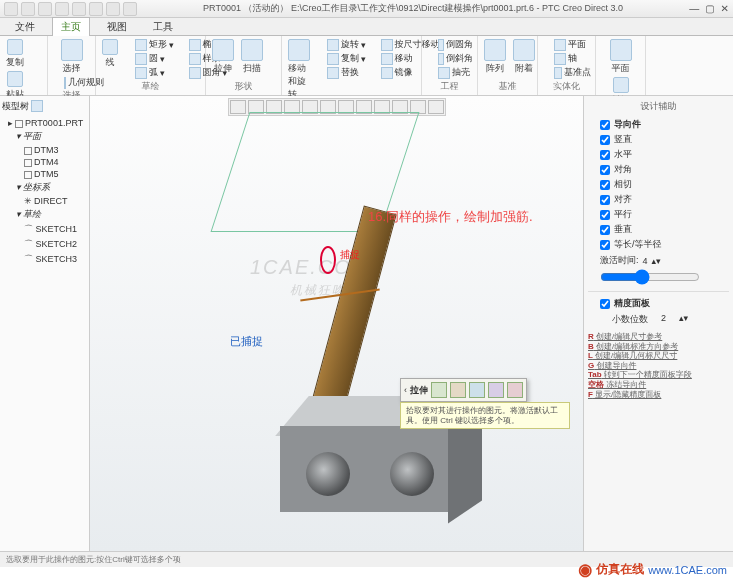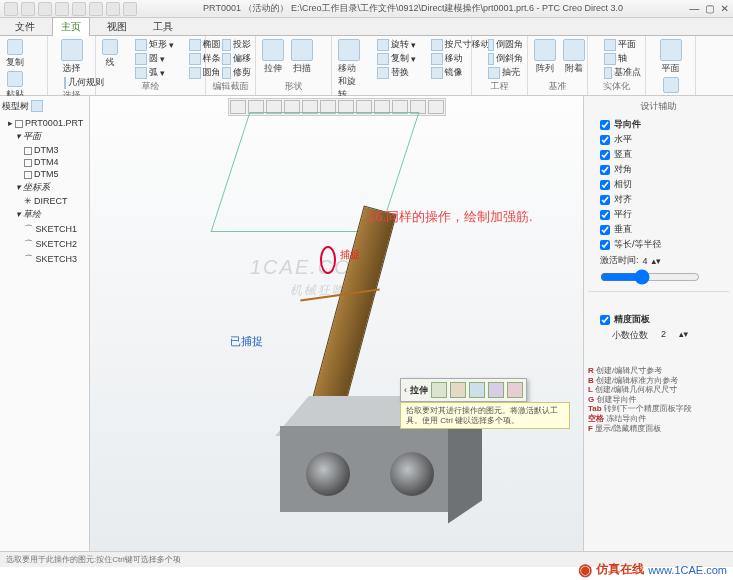--- a/index.html
+++ b/index.html
@@ -28,22 +28,22 @@
   .tree .node.l1 { padding-left: 14px; font-style: italic; }
   .tree .node.l2 { padding-left: 22px; }
   .tree .sq { display: inline-block; width: 8px; height: 8px; border: 1px solid #888; margin-right: 2px; vertical-align: middle; }
   .canvas { flex: 1; position: relative; background: linear-gradient(#fdfdfd,#e8ecef); overflow: hidden; }
   .viewtb { position: absolute; top: 2px; left: 50%; transform: translateX(-50%); display: flex; gap: 2px; background: rgba(240,240,240,0.85); border: 1px solid #ccc; padding: 1px; }
   .viewtb .vb { width: 16px; height: 14px; background: #eee; border: 1px solid #bbb; }
   .panel { width: 150px; background: #f6f6f6; border-left: 1px solid #ccc; padding: 4px; font-size: 9px; }
   .panel .ptitle { text-align: center; color: #666; margin-bottom: 4px; }
   .panel .chk { display: flex; align-items: center; gap: 4px; padding: 1px 0 1px 12px; }
   .panel .chk input { width: 10px; height: 10px; }
-  .panel .sect { border-top: 1px solid #ddd; margin-top: 4px; padding-top: 20px; }
-  .panel .hint { font-size: 8px; color: #666; line-height: 1.2; margin-top: 22px; }
+  .panel .sect { border-top: 1px solid #ddd; margin-top: 4px; padding-top: 4px; }
+  .panel .hint { font-size: 8px; color: #666; line-height: 1.2; margin-top: 4px; text-decoration: underline; }
   .panel .hint .k { color: #b03030; font-weight: bold; }
   .status { height: 16px; background: #f0f0f0; border-top: 1px solid #ccc; font-size: 8px; color: #777; padding: 2px 6px; display:flex; align-items:center; }
   .anno { position: absolute; color: #e44; font-size: 13px; font-weight: 500; }
   .snap { position: absolute; color: #e22; font-size: 10px; }
   .snap2 { position: absolute; color: #2060c0; font-size: 11px; }
   .popup { position: absolute; background: #f4f4ee; border: 1px solid #aaa; padding: 3px; font-size: 9px; box-shadow: 2px 2px 4px rgba(0,0,0,0.25); }
   .popup .prow { display: flex; align-items: center; gap: 3px; }
   .popup .pico { width: 16px; height: 16px; background: #d8e6cf; border: 1px solid #8eb078; }
   .tip { position: absolute; background: #ffffe0; border: 1px solid #c9c97a; padding: 3px 5px; font-size: 8px; color: #555; max-width: 170px; line-height: 1.2; }
   .wm { position: absolute; color: rgba(180,180,180,0.5); font-size: 20px; font-style: italic; letter-spacing: 2px; }
@@ -133,35 +133,20 @@
         <div class="sbtn"><div class="sicon"></div><span>椭圆</span>▾</div>
         <div class="sbtn">
             <div class="sicon"></div>
             <span>样条</span>
           </div>
         <div class="sbtn"><div class="sicon"></div><span>圆角</span>▾</div>
       </div>
     </div>
     <div class="lbl">草绘</div>
   </div>
-  <div class="grp" style="width:50px">
-    <div class="sbtn">
-        <div class="sicon"></div>
-        <span>投影</span>
-      </div>
-    <div class="sbtn">
-        <div class="sicon"></div>
-        <span>偏移</span>
-      </div>
-    <div class="sbtn">
-        <div class="sicon"></div>
-        <span>修剪</span>
-      </div>
-    <div class="lbl">编辑截面</div>
-  </div>
   <div class="grp" style="width:76px">
     <div class="row">
       <div class="rbtn">
           <div class="ricon big"></div>
           <span>拉伸</span>
         </div>
       <div class="rbtn">
           <div class="ricon big"></div>
           <span>扫描</span>
         </div>
@@ -329,25 +314,25 @@
 
   <div class="panel">
     <div class="ptitle">设计辅助</div>
     <div class="chk">
         <input type="checkbox" checked="" style="">
         <b>导向件</b>
       </div>
     <div id="guides">
         <div class="chk">
           <input type="checkbox" checked="" style="">
+          <span>竖直</span>
+        </div>
+        <div class="chk">
+          <input type="checkbox" checked="" style="">
           <span>水平</span>
-        </div>
-        <div class="chk">
-          <input type="checkbox" checked="" style="">
-          <span>竖直</span>
         </div>
         <div class="chk">
           <input type="checkbox" checked="" style="">
           <span>对角</span>
         </div>
         <div class="chk">
           <input type="checkbox" checked="" style="">
           <span>相切</span>
         </div>
         <div class="chk">

